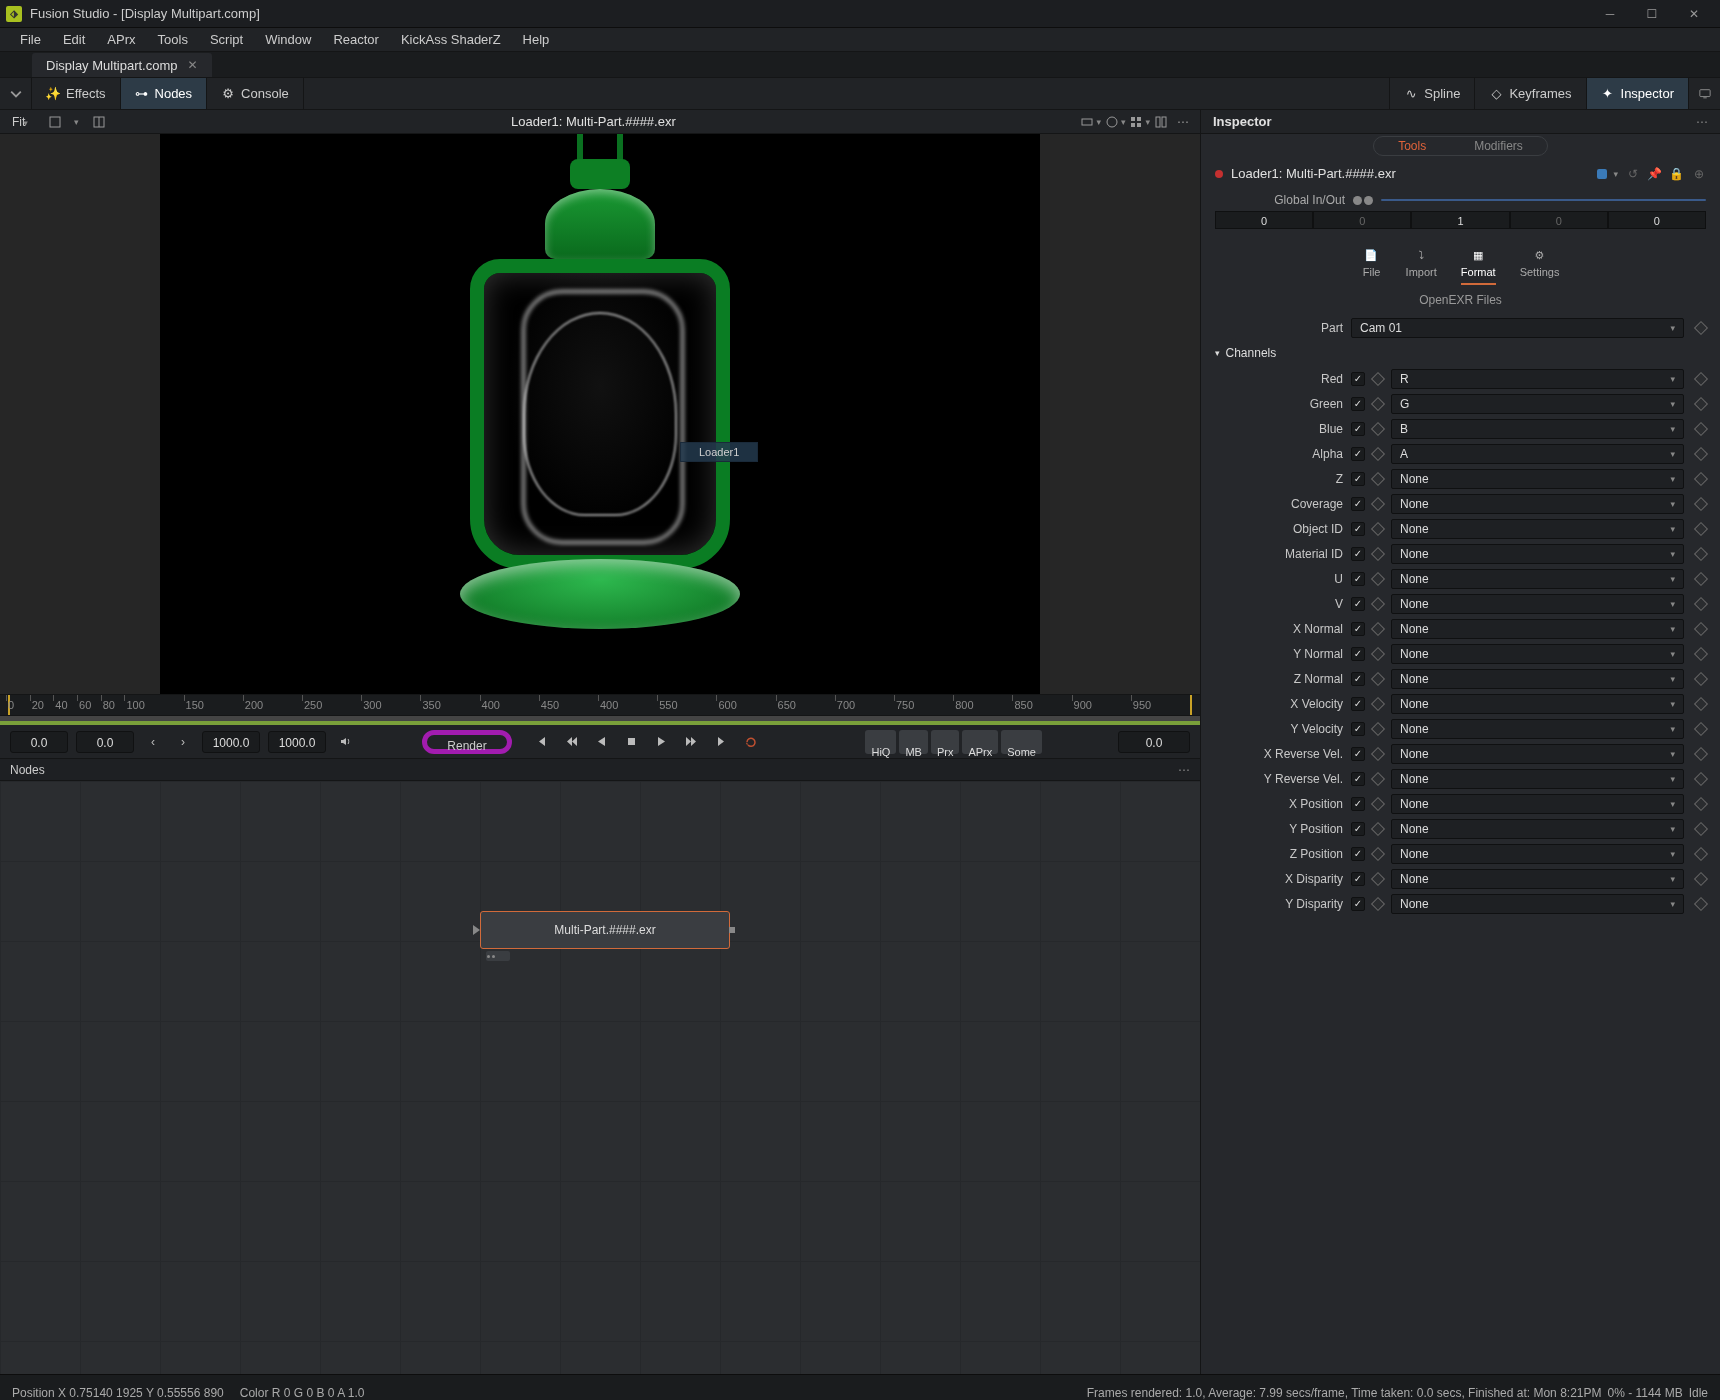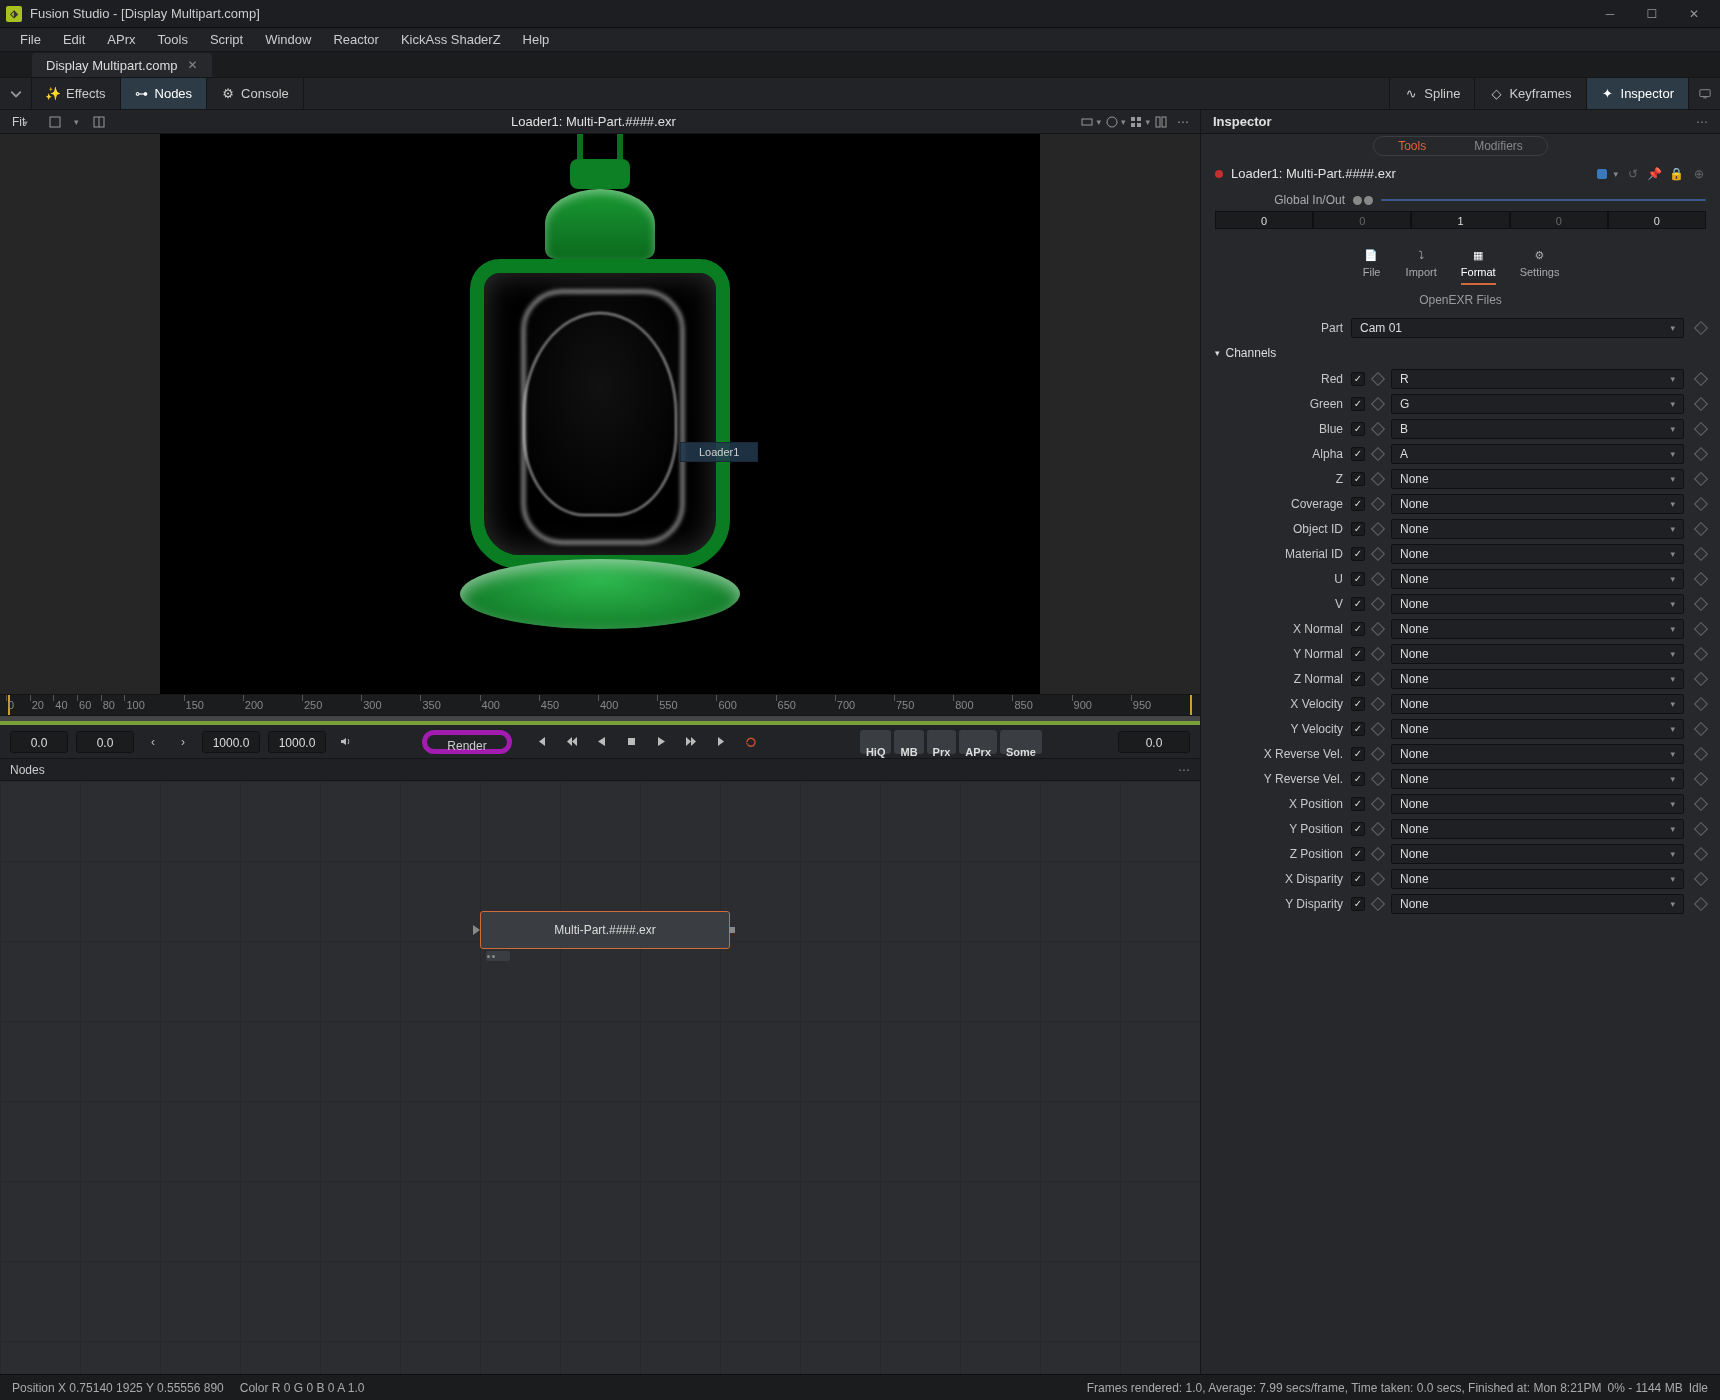--- a/index.html
+++ b/index.html
@@ -70,21 +70,21 @@
 .greenbar{height:4px;background:linear-gradient(to right,#7aa03a 0%,#7aa03a 100%);}
 .ruler-track{height:5px;background:#444;}
 
 
 .transport { height:34px; background:#212326; display:flex; align-items:center; padding:0 10px; gap:8px; border-bottom:1px solid #141516; }
 .t-field { width:58px; height:22px; background:#1a1c1e; color:#ddd; text-align:center; line-height:22px; font-size:12px; border-radius:3px; border:1px solid #101112;}
 .t-btn { width:22px; height:22px; display:flex; align-items:center; justify-content:center; color:#bbb; }
 .t-btn svg{width:13px;height:13px;}
 .render-btn { width:90px; height:24px; border:5px solid #a21caf; color:#ccc; text-align:center; line-height:22px; border-radius:12px; font-size:12px; margin:0 10px;}
 .tag-btn { height:20px; padding:0 8px; background:#3a3d41; color:#ddd; font-size:11px; border-radius:3px; line-height:20px; }
-.tag-btn.small{padding:12px 6px;font-weight:bold;}
+.tag-btn.small{padding:12px 6px;}
 .loop{color:#c05030;}
 
 
 .nodes-header { height:22px; background:#1e2023; color:#ccc; padding:0 10px; line-height:22px; font-size:12px; border-bottom:1px solid #141516; display:flex;}
 .nodes-header .nh-dots{margin-left:auto;color:#888;}
 .nodes-area { flex:1; background:#2b2d30; background-image:linear-gradient(#26282b 1px,transparent 1px),linear-gradient(90deg,#26282b 1px,transparent 1px); background-size:80px 80px; position:relative; }
 .node { position:absolute; left:480px; top:130px; width:250px; height:38px; background:#3a3d41; border:1px solid #d16a3a; border-radius:3px; display:flex; align-items:center; justify-content:center; color:#ddd; font-size:12px;}
 .node-port-l{position:absolute;left:-8px;top:50%;transform:translateY(-50%);width:0;height:0;border-top:5px solid transparent;border-bottom:5px solid transparent;border-left:7px solid #888;}
 .node-port-r{position:absolute;right:-6px;top:50%;transform:translateY(-50%);width:6px;height:6px;background:#888;}
 .node-sub{position:absolute;left:486px;top:170px;width:24px;height:10px;background:#3a3d41;border-radius:2px;display:flex;align-items:center;}
@@ -124,21 +124,21 @@
 .prop-row .plbl{width:128px;text-align:right;color:#c8c8c8;font-size:12px;}
 .prop-row .chk{width:14px;height:14px;display:flex;align-items:center;justify-content:center;background:#1a1c1e;border:1px solid #0f1011;border-radius:2px;color:#ddd;font-size:10px;}
 .prop-row .diamond{width:10px;height:10px;transform:rotate(45deg);border:1px solid #666;background:#2a2c2f;}
 .prop-row .dd-wide{flex:1;height:20px;background:#1e2023;border:1px solid #0f1011;border-radius:2px;display:flex;align-items:center;padding:0 8px;color:#ddd;font-size:12px;justify-content:space-between;}
 .prop-row .dd-wide .car{color:#888;font-size:9px;}
 .prop-row .rdiamond{width:10px;height:10px;transform:rotate(45deg);border:1px solid #666;background:#2a2c2f;margin-left:4px;}
 .collapse-row{display:flex;align-items:center;gap:6px;padding:6px 14px;color:#ddd;font-size:12px;}
 .collapse-row .car{font-size:9px;}
 
 
-.statusbar { position:absolute; bottom:0; left:0; right:0; height:26px; background:#1a1c1e; display:flex; align-items:center; padding:0 12px; color:#aaa; font-size:12px; border-top:1px solid #0d0d0d; gap:16px;}
+.statusbar { position:absolute; bottom:0; left:0; right:0; height:26px; background:#1a1c1e; display:flex; align-items:flex-end; padding:0 12px; color:#aaa; font-size:12px; border-top:1px solid #0d0d0d; gap:16px;}
 .statusbar .s-right{margin-left:auto;display:flex;gap:6px;}
 
 svg{fill:currentColor;}
 </style>
 </head>
 <body>
 
 <div class="titlebar">
   <div class="logo">⬗</div>
   <div class="title">Fusion Studio - [Display Multipart.comp]</div>

